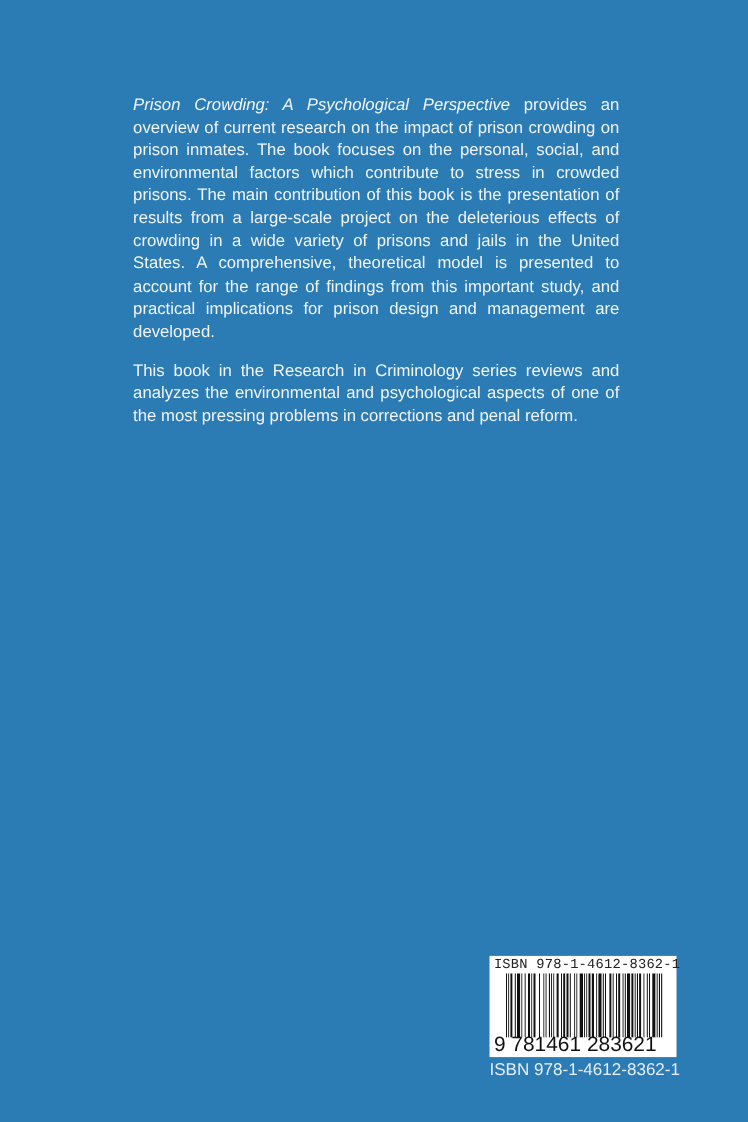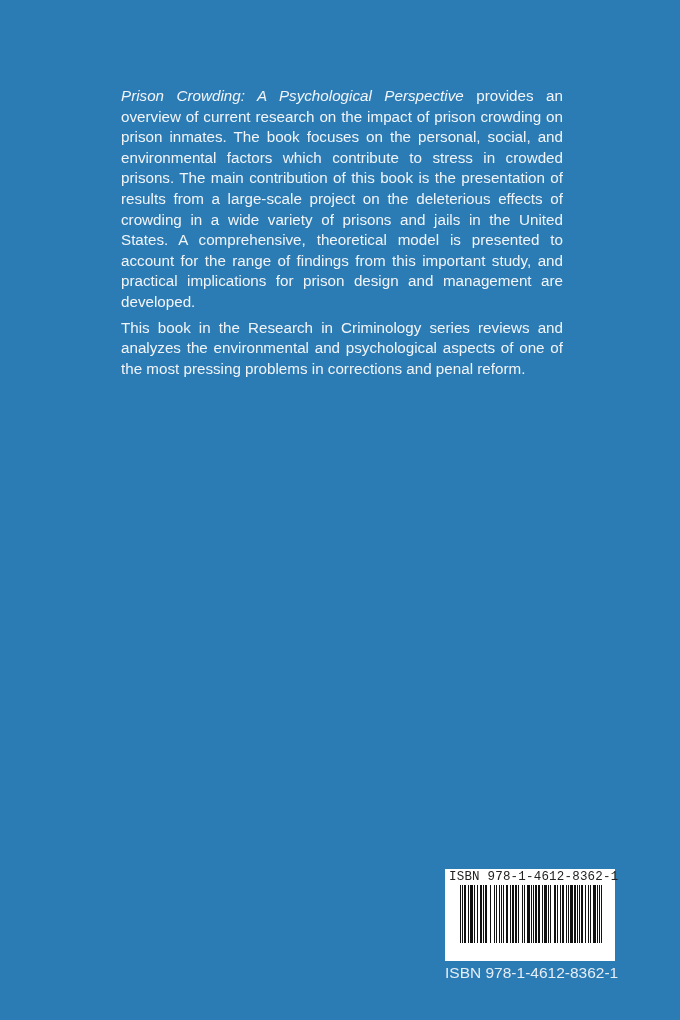--- a/index.html
+++ b/index.html
@@ -8,21 +8,21 @@
     background:#2b7bb5;
     font-family:"Liberation Sans", sans-serif;
     position:relative;
   }
   .text-block {
     position:absolute; left:121px; top:86px; width:442px;
     color:#f2f5f8; font-size:15.2px; line-height:20.6px;
     text-align:justify;
   }
   .text-block p { margin:0; }
-  .text-block p + p { margin-top:5px; }
+  .text-block p + p { margin-top:15px; }
   .text-block em { }
   .barcode {
     position:absolute; left:445px; top:869px; width:170px; height:92px;
     background:#ffffff;
   }
   .barcode-top {
     position:absolute; left:4px; top:1px; width:164px;
     font-family:"Liberation Mono", monospace; font-size:12.5px;
     color:#222; letter-spacing:0.2px; white-space:nowrap;
   }
@@ -144,14 +144,15 @@
       <span style="width: 1.00704px; background: rgb(17, 17, 17);"></span>
       <span style="width: 2.01408px; background: rgb(255, 255, 255);"></span>
       <span style="width: 3.02113px; background: rgb(17, 17, 17);"></span>
       <span style="width: 1.00704px; background: rgb(255, 255, 255);"></span>
       <span style="width: 1.00704px; background: rgb(17, 17, 17);"></span>
       <span style="width: 1.00704px; background: rgb(255, 255, 255);"></span>
       <span style="width: 1.00704px; background: rgb(17, 17, 17);"></span>
       <span style="width: 1.00704px; background: rgb(255, 255, 255);"></span>
       <span style="width: 1.00704px; background: rgb(17, 17, 17);"></span>
     </div>
+  <div class="barcode-digits">9 781461 283621</div>
 </div>
 <div class="isbn-caption">ISBN 978-1-4612-8362-1</div>
 
 </body></html>

